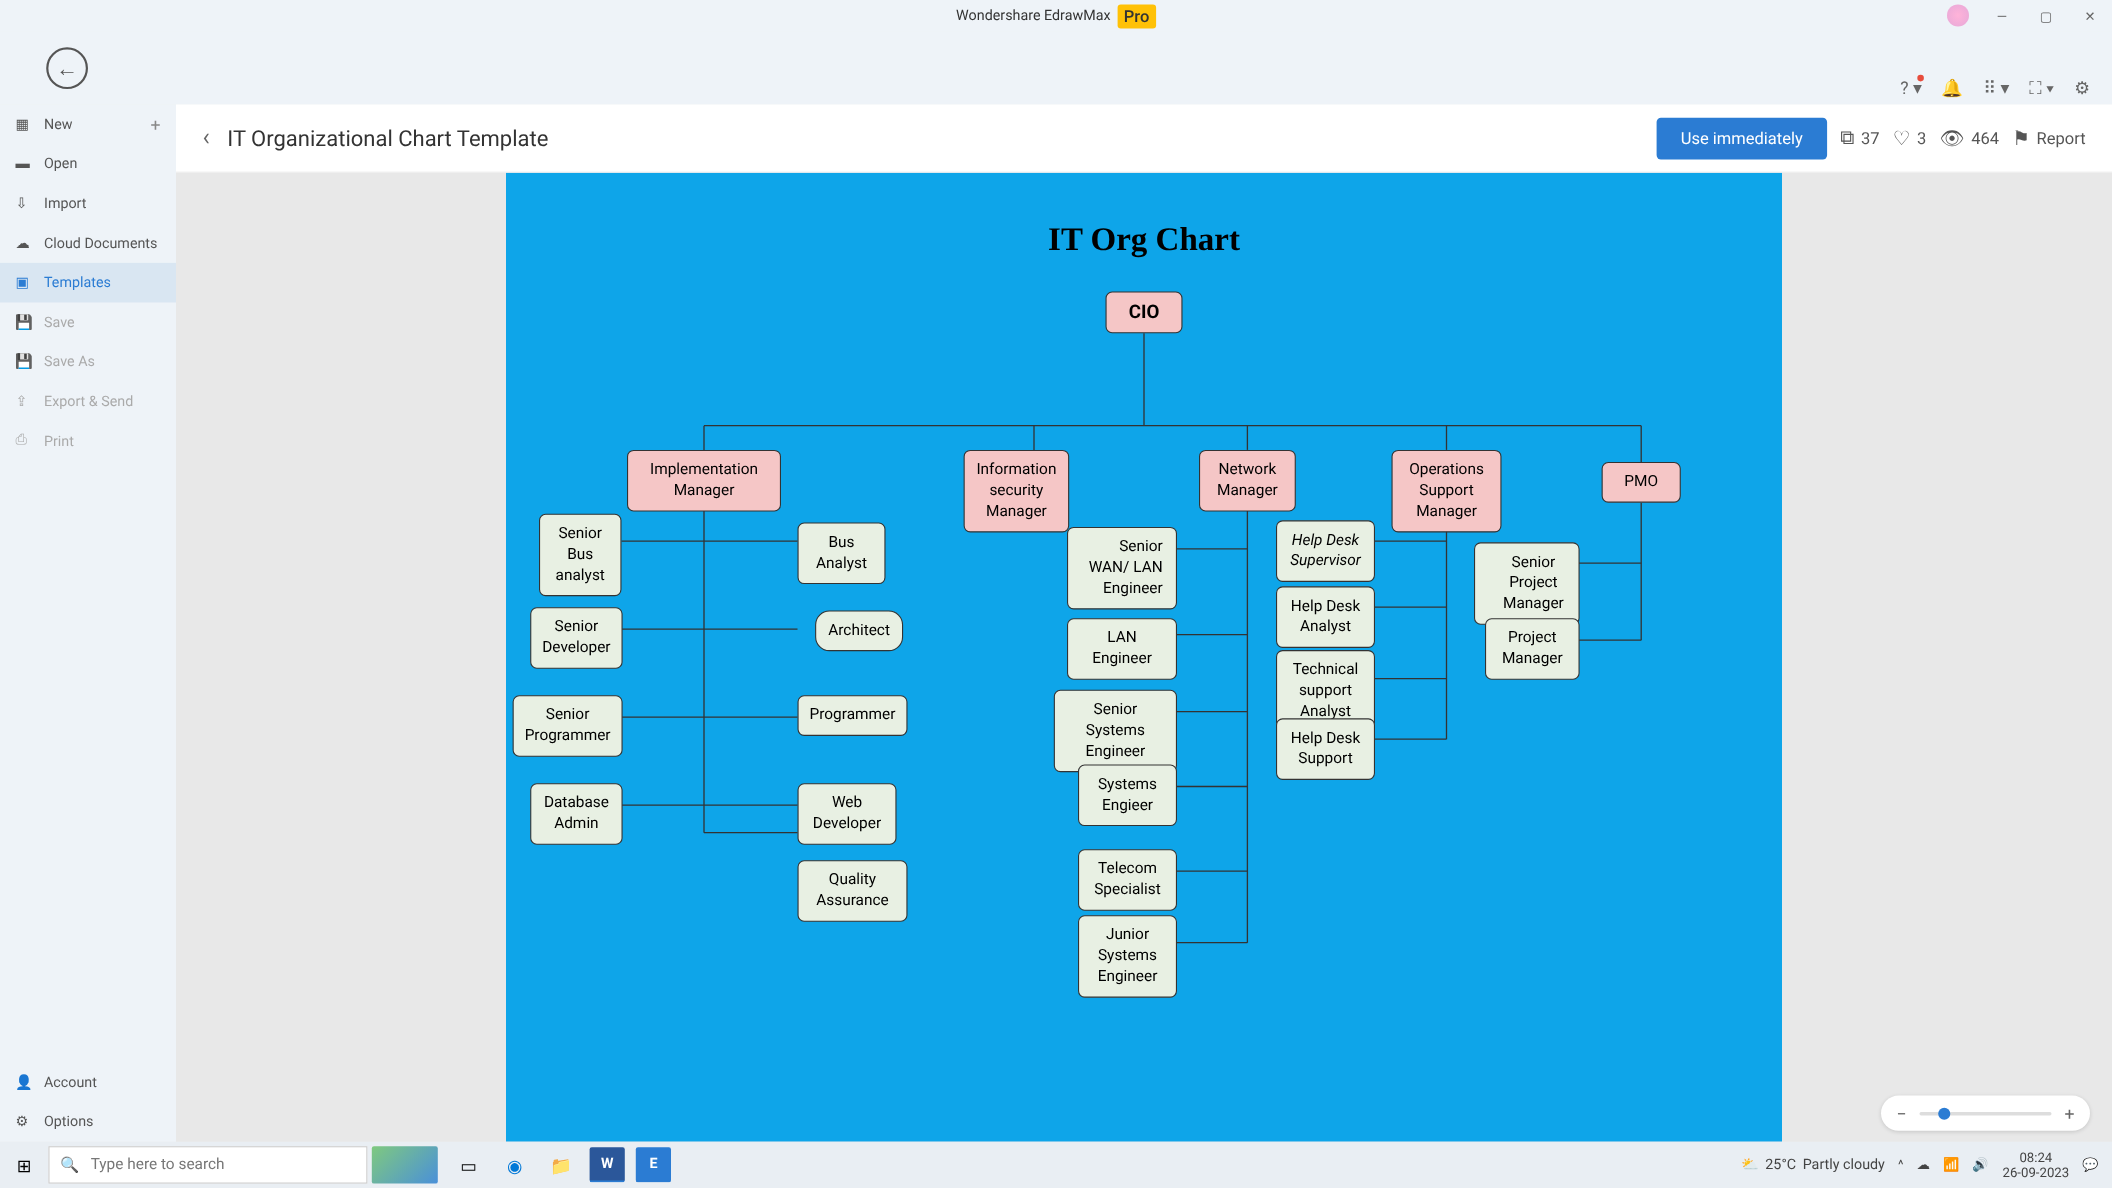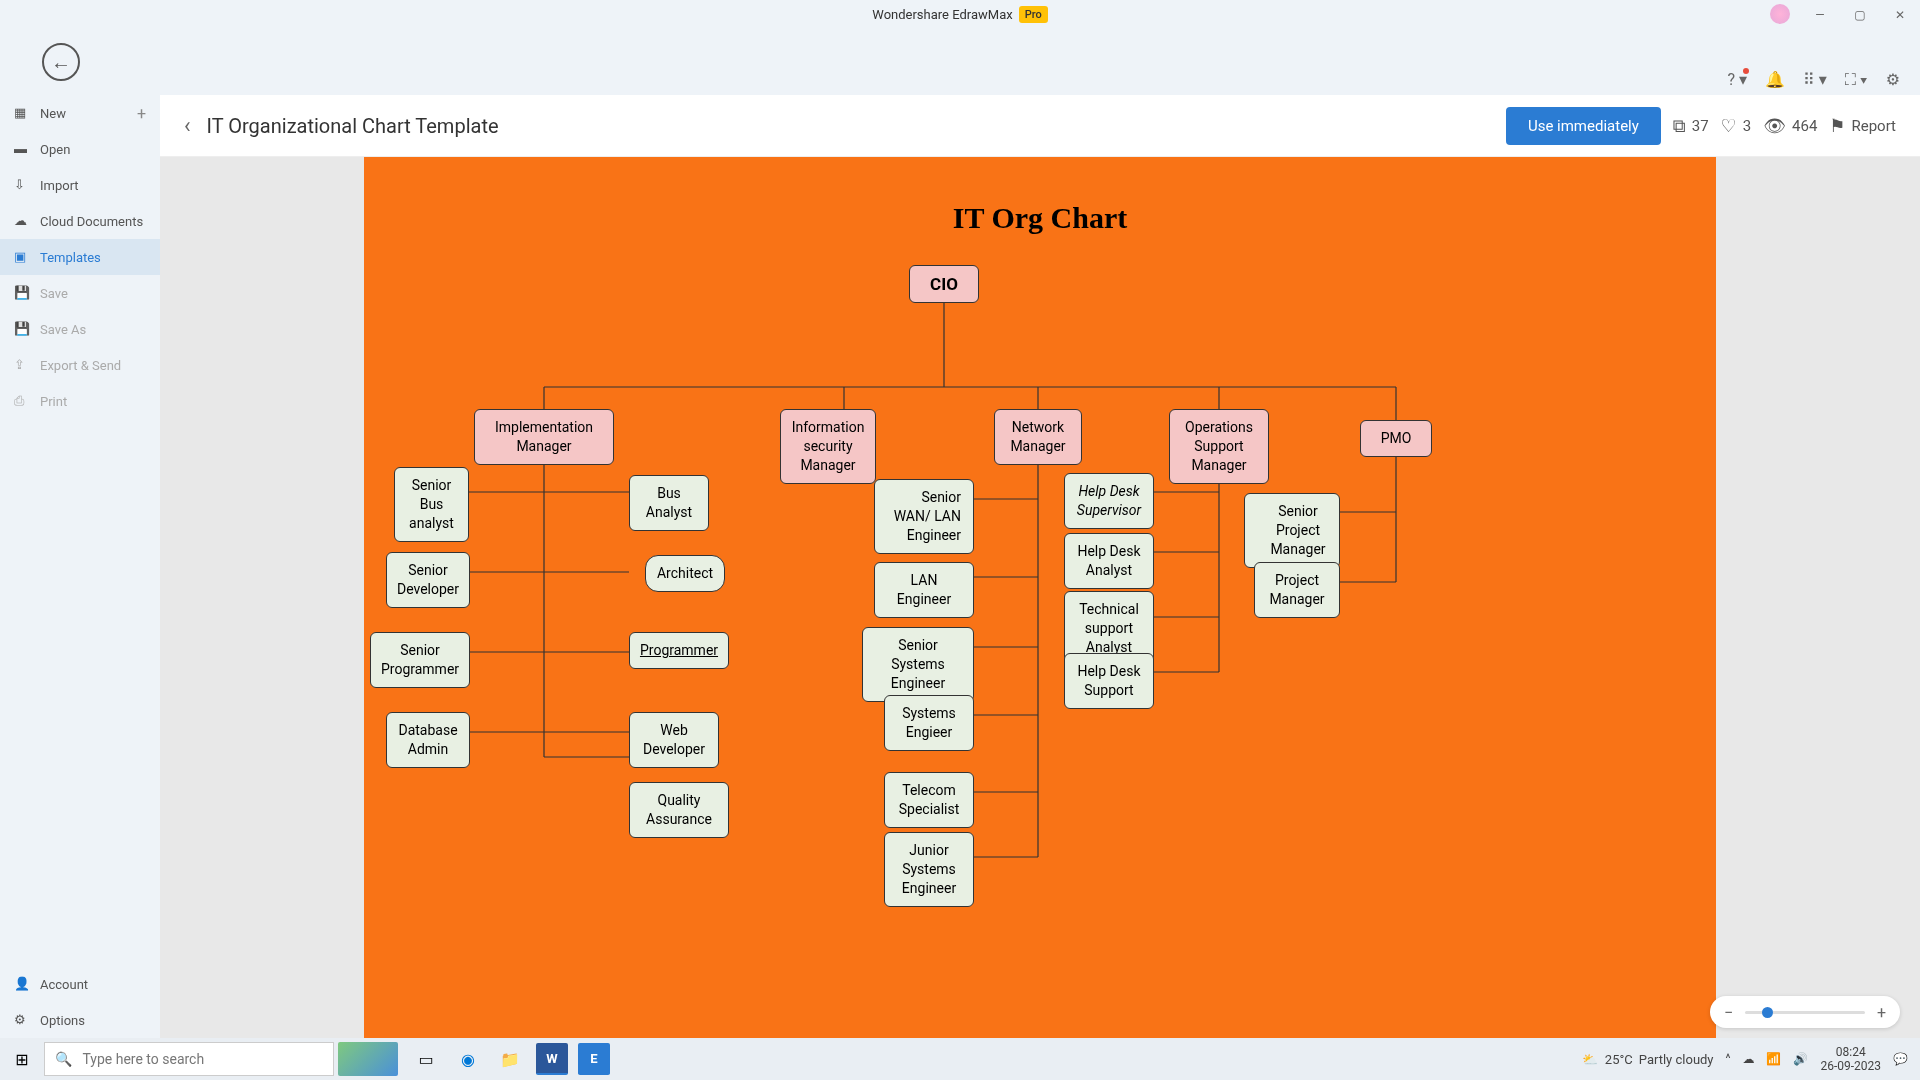--- a/index.html
+++ b/index.html
@@ -1,21 +1,21 @@
 <!DOCTYPE html>
 <html><head>
 <meta charset="utf-8">
 <style>
 * { margin: 0; padding: 0; box-sizing: border-box; font-family: -apple-system, BlinkMacSystemFont, "Segoe UI", Roboto, sans-serif; }
 body { width: 1920px; height: 1080px; overflow: hidden; background: #f0f0f0; position: relative; }
 
 
 .title-bar { height: 29px; background: #eef3f8; display: flex; align-items: center; justify-content: center; position: relative; }
 .title-bar .app-title { font-size: 13px; color: #333; }
-.title-bar .pro-badge { background: #ffc107; color: #333; font-size: 11px; padding: 2px 6px; border-radius: 3px; margin-left: 6px; font-weight: 500; }
+.title-bar .pro-badge { background: #ffc107; color: #333; font-size: 15px; padding: 2px 6px; border-radius: 3px; margin-left: 6px; font-weight: 500; }
 .window-controls { position: absolute; right: 0; top: 0; display: flex; height: 100%; }
 .window-controls div { width: 40px; display: flex; align-items: center; justify-content: center; font-size: 12px; color: #666; }
 .avatar-small { position: absolute; right: 130px; top: 4px; width: 20px; height: 20px; border-radius: 50%; background: radial-gradient(circle, #ffb3d9, #e6a8d8); }
 
 
 .top-toolbar { height: 66px; background: #eef3f8; display: flex; align-items: center; position: relative; }
 .back-circle { width: 38px; height: 38px; border: 2px solid #555; border-radius: 50%; display: flex; align-items: center; justify-content: center; margin-left: 42px; font-size: 20px; color: #555; }
 .top-right-icons { position: absolute; right: 20px; bottom: 6px; display: flex; gap: 18px; align-items: center; }
 .top-right-icons .icn { font-size: 16px; color: #666; position: relative; }
 .dot-red { position: absolute; top: -2px; right: -2px; width: 6px; height: 6px; background: #e74c3c; border-radius: 50%; }
@@ -33,21 +33,21 @@
 .content-header { position: absolute; left: 160px; top: 95px; right: 0; height: 62px; background: #fff; border-bottom: 1px solid #eee; display: flex; align-items: center; padding: 0 24px; }
 .back-chevron { font-size: 22px; color: #666; margin-right: 16px; }
 .template-title { font-size: 20px; color: #333; font-weight: 400; }
 .header-actions { margin-left: auto; display: flex; align-items: center; gap: 12px; }
 .primary-btn { background: #2b7cd3; color: #fff; border: none; padding: 10px 22px; font-size: 15px; border-radius: 4px; cursor: pointer; }
 .stat { display: flex; align-items: center; gap: 6px; font-size: 15px; color: #555; }
 .stat .sicon { font-size: 18px; }
 
 
 .canvas-wrap { position: absolute; left: 160px; top: 157px; right: 0; bottom: 42px; background: #e8e8e8; display: flex; justify-content: center; overflow: hidden; }
-.canvas { width: 1352px; background: #f97316; position: relative; }
+.canvas { width: 1160px; background: #0ea5e9; position: relative; }
 .chart-title { text-align: center; font-size: 30px; font-weight: 700; margin-top: 44px; font-family: Georgia, serif; }
 
 
 .node { position: absolute; border: 1.5px solid #333; border-radius: 6px; padding: 8px 12px; text-align: center; font-size: 14px; line-height: 1.35; display: flex; align-items: center; justify-content: center; }
 .node.pink { background: #f5c6c6; }
 .node.green { background: #e8f0e3; }
 
 
 svg.connectors { position: absolute; top: 0; left: 0; width: 100%; height: 100%; pointer-events: none; }
 svg.connectors line { stroke: #333; stroke-width: 1.2; }
@@ -219,21 +219,21 @@
     <div class="node pink" style="left:416px; top:252px; width:96px;">Information security Manager</div>
     <div class="node pink" style="left:630px; top:252px; width:88px;">Network Manager</div>
     <div class="node pink" style="left:805px; top:252px; width:100px;">Operations Support Manager</div>
     <div class="node pink" style="left:996px; top:263px; width:72px;">PMO</div>
 
     <div class="node green" style="left:30px; top:310px; width:75px;">Senior Bus analyst</div>
     <div class="node green" style="left:265px; top:318px; width:80px;">Bus Analyst</div>
     <div class="node green" style="left:22px; top:395px; width:84px;">Senior Developer</div>
     <div class="node green" style="left:281px; top:398px; width:80px;border-radius:13px;">Architect</div>
     <div class="node green" style="left:6px; top:475px; width:100px;">Senior Programmer</div>
-    <div class="node green" style="left:265px; top:475px; width:100px;text-decoration:underline;">Programmer</div>
+    <div class="node green" style="left:265px; top:475px; width:100px;">Programmer</div>
     <div class="node green" style="left:22px; top:555px; width:84px;">Database Admin</div>
     <div class="node green" style="left:265px; top:555px; width:90px;">Web Developer</div>
     <div class="node green" style="left:265px; top:625px; width:100px;">Quality Assurance</div>
 
     <div class="node green" style="left:510px; top:322px; width:100px;text-align:right;">Senior WAN/ LAN Engineer</div>
     <div class="node green" style="left:510px; top:405px; width:100px;">LAN Engineer</div>
     <div class="node green" style="left:498px; top:470px; width:112px;">Senior Systems Engineer</div>
     <div class="node green" style="left:520px; top:538px; width:90px;">Systems Engieer</div>
     <div class="node green" style="left:520px; top:615px; width:90px;">Telecom Specialist</div>
     <div class="node green" style="left:520px; top:675px; width:90px;">Junior Systems Engineer</div>

